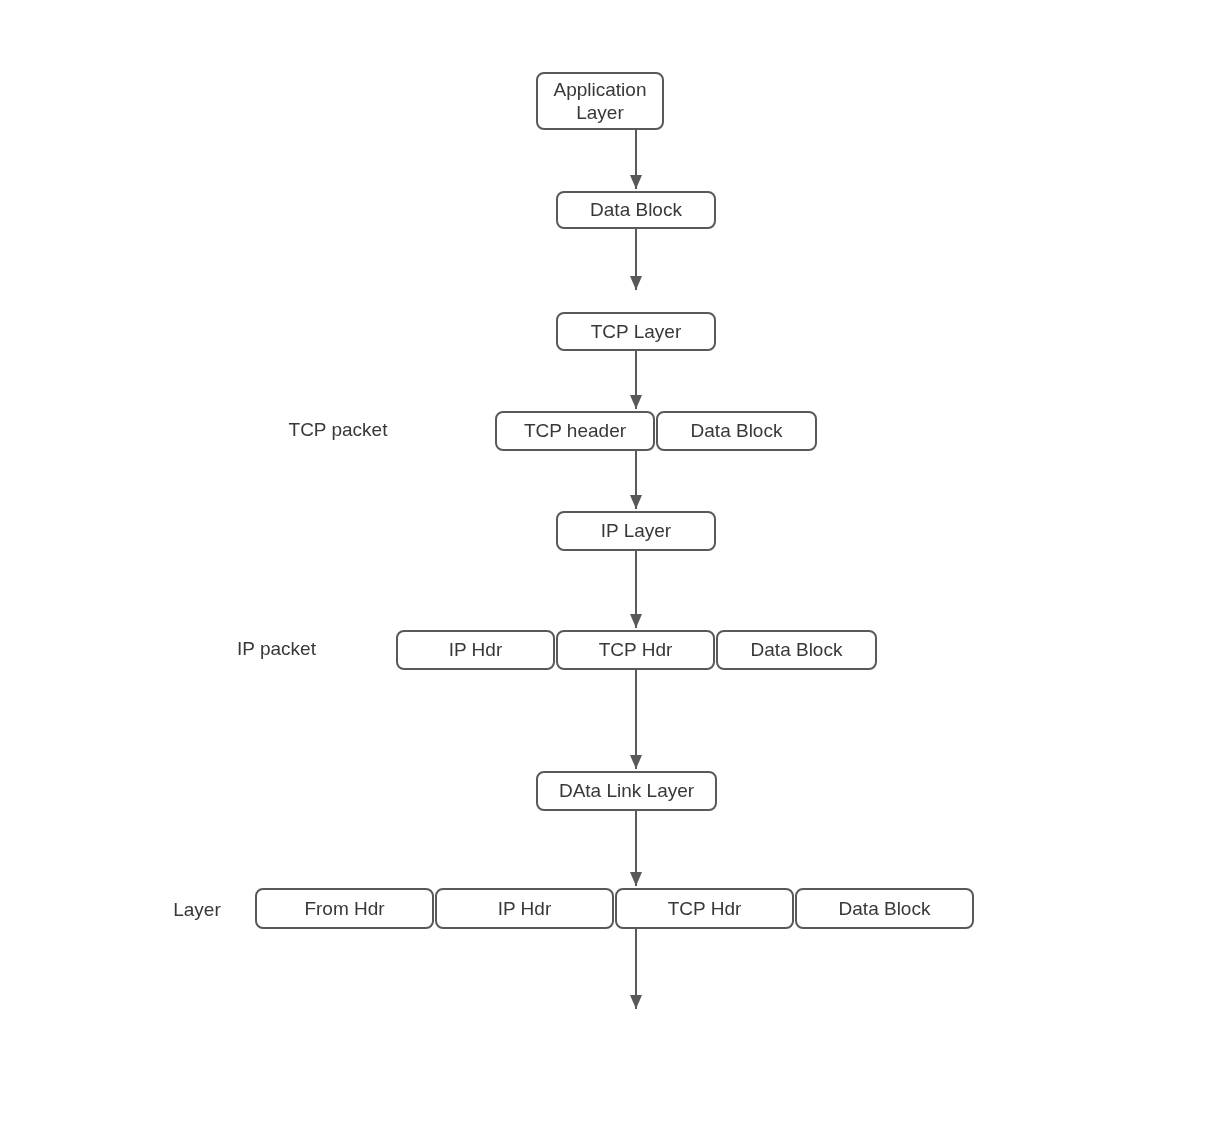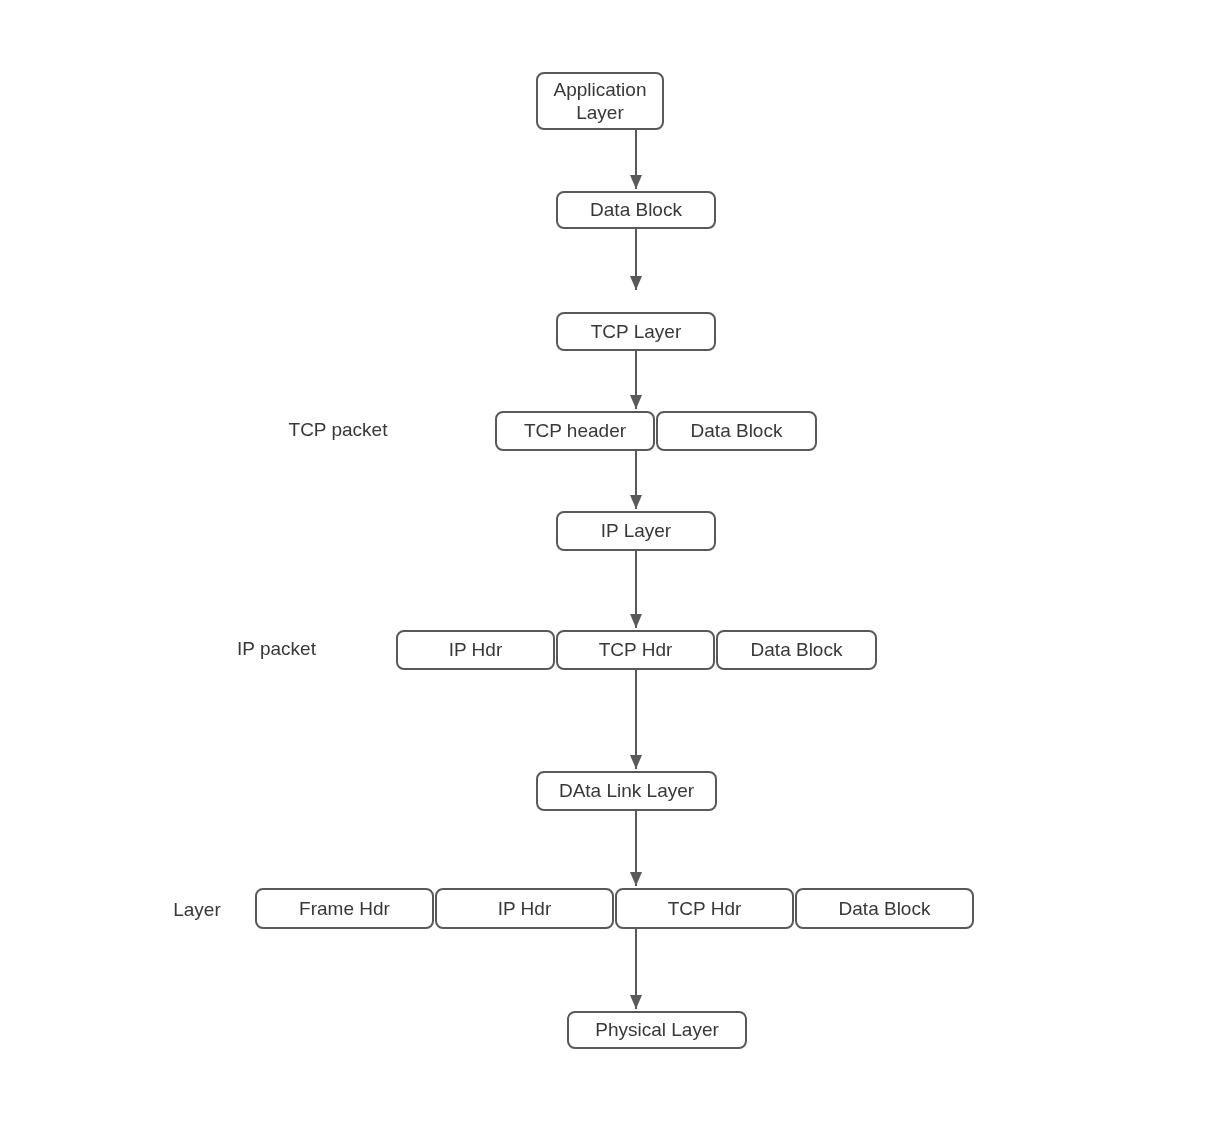--- a/index.html
+++ b/index.html
@@ -81,20 +81,19 @@
   <div class="node" style="left:556px; top:511px; width:160px; height:40px;">IP Layer</div>
 
   <div class="side-label" style="left:229px; top:638px; width:95px;text-align:center;">IP packet</div>
   <div class="node" style="left:396px; top:630px; width:159px; height:40px;">IP Hdr</div>
   <div class="node" style="left:556px; top:630px; width:159px; height:40px;">TCP Hdr</div>
   <div class="node" style="left:716px; top:630px; width:161px; height:40px;">Data Block</div>
 
   <div class="node" style="left:536px; top:771px; width:181px; height:40px;">DAta Link Layer</div>
 
   <div class="side-label" style="left:165px; top:899px; width:64px;">Layer</div>
-  <div class="node" style="left:255px; top:888px; width:179px; height:41px;">Frame Hdr</div>
+  <div class="node" style="left:255px; top:888px; width:179px; height:41px;">From Hdr</div>
   <div class="node" style="left:435px; top:888px; width:179px; height:41px;">IP Hdr</div>
   <div class="node" style="left:615px; top:888px; width:179px; height:41px;">TCP Hdr</div>
   <div class="node" style="left:795px; top:888px; width:179px; height:41px;">Data Block</div>
 
-  <div class="node" style="left:567px; top:1011px; width:180px; height:38px;">Physical Layer</div>
 
 </div>
 
 </body></html>

